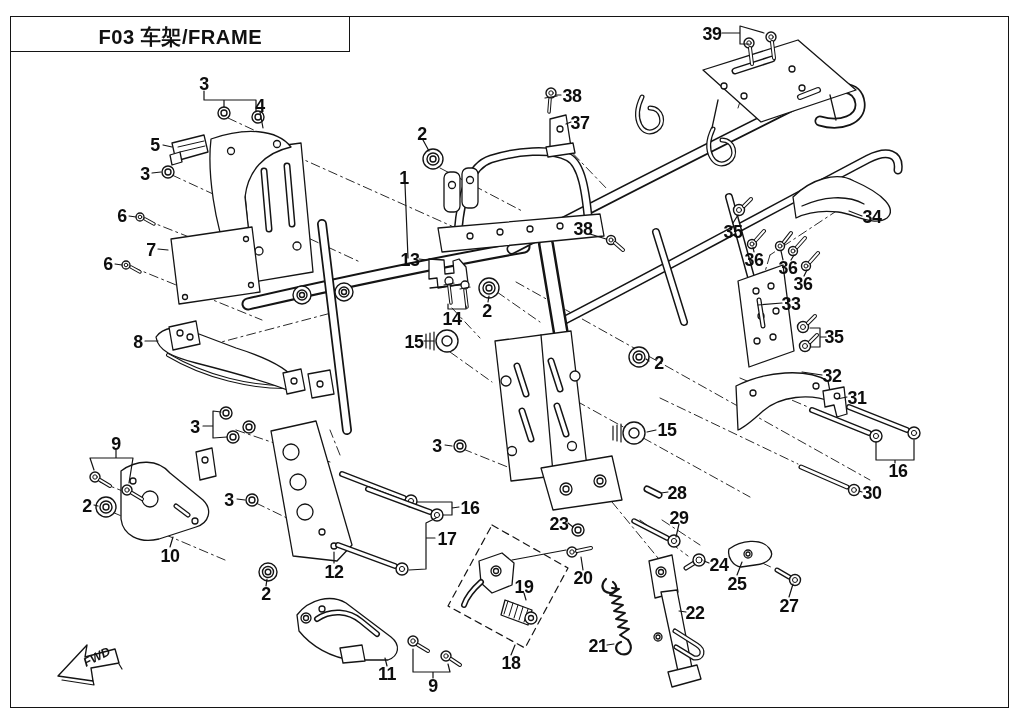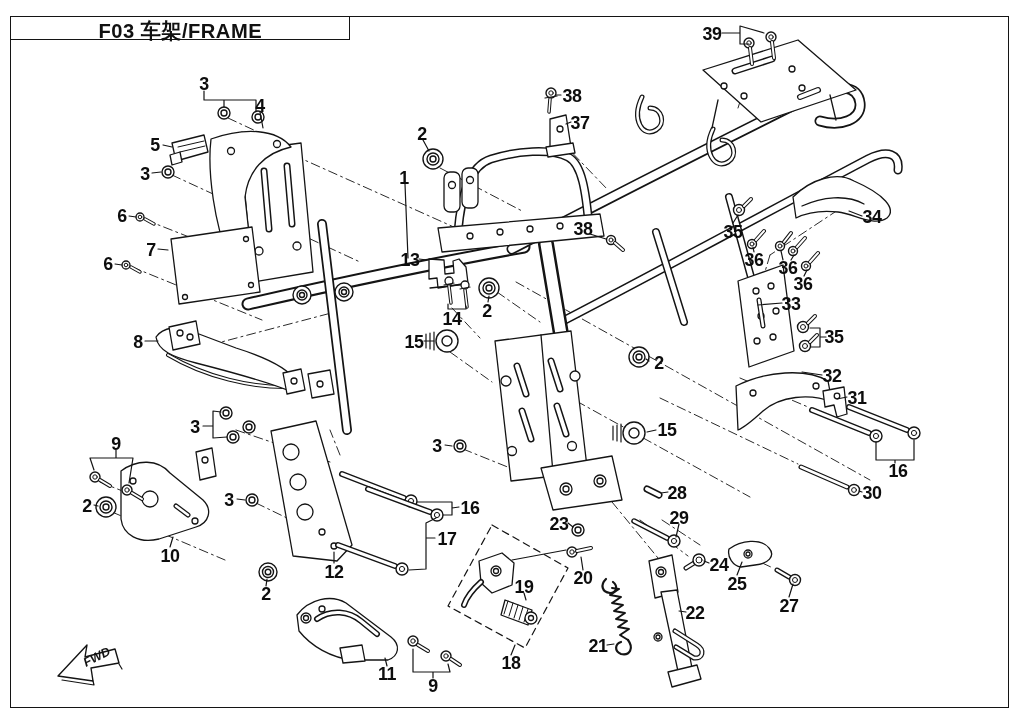--- a/index.html
+++ b/index.html
@@ -1,22 +1,22 @@
 <!DOCTYPE html>
 <html><head>
 <meta charset="utf-8">
 <style>
   html,body{margin:0;padding:0;background:#e8e8e8;}
   .page{position:relative;width:1026px;height:726px;background:#ffffff;overflow:hidden;
         font-family:"Liberation Sans",sans-serif;}
   .outer-border{position:absolute;left:10px;top:16px;width:999px;height:692px;
         border:1.6px solid #141414;box-sizing:border-box;}
-  .title-box{position:absolute;left:10px;top:16px;width:340px;height:24px;
+  .title-box{position:absolute;left:10px;top:16px;width:340px;height:36px;
         border:1.6px solid #141414;box-sizing:border-box;display:flex;
-        align-items:flex-start;justify-content:center;background:#fff;}
+        align-items:flex-end;justify-content:center;background:#fff;}
   .title-text{font-weight:bold;font-size:21px;letter-spacing:.5px;color:#111;
         transform:scaleX(.96);}
   svg.art{position:absolute;left:0;top:0;width:1026px;height:726px;}
   #callouts{position:absolute;left:0;top:0;width:100%;height:100%;pointer-events:none;}
   .co{position:absolute;transform:translate(-50%,-50%) scaleX(.94);
       font:bold 19px/1 "Liberation Sans",sans-serif;color:#0d0d0d;letter-spacing:-0.5px;
       white-space:nowrap;}
 </style>
 </head>
 <body>

